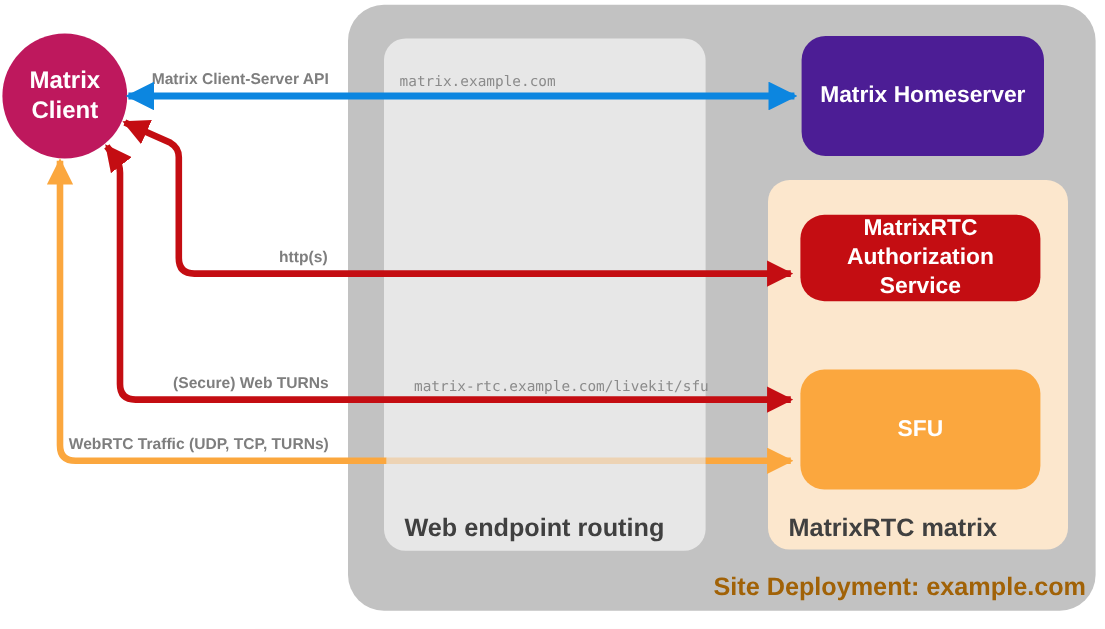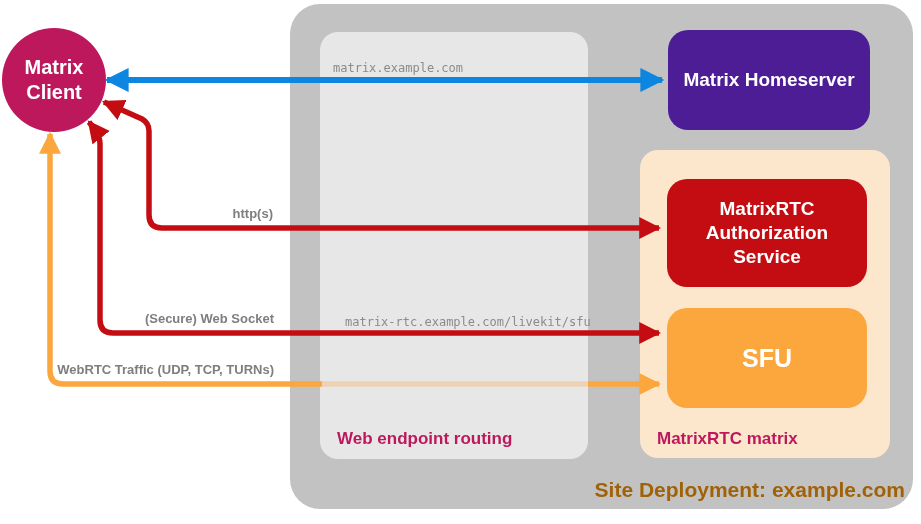--- a/index.html
+++ b/index.html
@@ -7,33 +7,33 @@
   .canvas {
     position:relative; width:921px; height:524px; overflow:hidden;
     background:#ffffff;
     font-family:"Liberation Sans","DejaVu Sans",sans-serif;
   }
   .container-box { position:absolute; }
   .site-box   { left:290px; top:4px;   width:623px; height:505px; background:#c2c2c2; border-radius:30px; }
   .routing-box{ left:320px; top:32px;  width:268px; height:427px; background:#e7e7e7; border-radius:18px; }
   .backend-box{ left:640px; top:150px; width:250px; height:308px; background:#fce7cd; border-radius:18px; }
 
-  .section-label { position:absolute; font-weight:700; font-size:17px; color:#be185d; }
+  .section-label { position:absolute; font-weight:700; font-size:21px; color:#404040; }
   .routing-label { left:337px; top:429px; }
   .backend-label { left:657px; top:429px; }
   .site-label { position:absolute; right:16px; top:478px; font-weight:700; font-size:21px; color:#a16207; }
 
   .node { position:absolute; display:flex; align-items:center; justify-content:center;
           color:#fff; font-weight:700; text-align:center; }
   .node-client     { left:2px;   top:28px;  width:104px; height:104px; border-radius:50%; background:#be185d; font-size:20px; line-height:1.25; }
   .node-client .inner { width:70px; }
   .node-homeserver { left:668px; top:30px;  width:202px; height:100px; border-radius:20px; background:#4c1d95; font-size:19px; }
-  .node-auth       { left:667px; top:179px; width:200px; height:108px;  border-radius:20px; background:#c40d12; font-size:19px; line-height:1.25; }
+  .node-auth       { left:667px; top:179px; width:200px; height:72px;  border-radius:20px; background:#c40d12; font-size:19px; line-height:1.25; }
   .node-auth .inner { width:170px; }
-  .node-sfu        { left:667px; top:308px; width:200px; height:100px; border-radius:20px; background:#fba73e; font-size:25px; }
+  .node-sfu        { left:667px; top:308px; width:200px; height:100px; border-radius:20px; background:#fba73e; font-size:19px; }
 
   .conn-label { position:absolute; font-weight:700; font-size:13px; color:#7e7e7e; white-space:nowrap; text-align:right; }
   .lbl-api { right:647px; top:58px; }
   .lbl-http{ right:648px; top:206px; }
   .lbl-ws  { right:647px; top:311px; }
   .lbl-rtc { right:647px; top:362px; }
 
   .url { position:absolute; left:333px; font-family:"DejaVu Sans Mono","Liberation Mono",monospace;
          font-size:12px; color:#8b8b8b; white-space:nowrap;text-align:center; }
   .url-hs  { top:61px; }
@@ -51,22 +51,23 @@
   <div class="container-box routing-box"></div>
   <div class="container-box backend-box"></div>
 
   <div class="section-label routing-label">Web endpoint routing</div>
   <div class="section-label backend-label">MatrixRTC matrix</div>
   <div class="site-label">Site Deployment: example.com</div>
 
   <div class="url url-hs">matrix.example.com</div>
   <div class="url url-sfu">matrix-rtc.example.com/livekit/sfu</div>
 
+  <div class="conn-label lbl-api">Matrix Client-Server API</div>
   <div class="conn-label lbl-http">http(s)</div>
-  <div class="conn-label lbl-ws">(Secure) Web Socket</div>
+  <div class="conn-label lbl-ws">(Secure) Web TURNs</div>
   <div class="conn-label lbl-rtc">WebRTC Traffic (UDP, TCP, TURNs)</div>
 
   <div class="node node-client">
     <div class="inner">Matrix Client</div>
   </div>
   <div class="node node-homeserver">
     <div>Matrix Homeserver</div>
   </div>
   <div class="node node-auth">
     <div class="inner">MatrixRTC Authorization Service</div>

